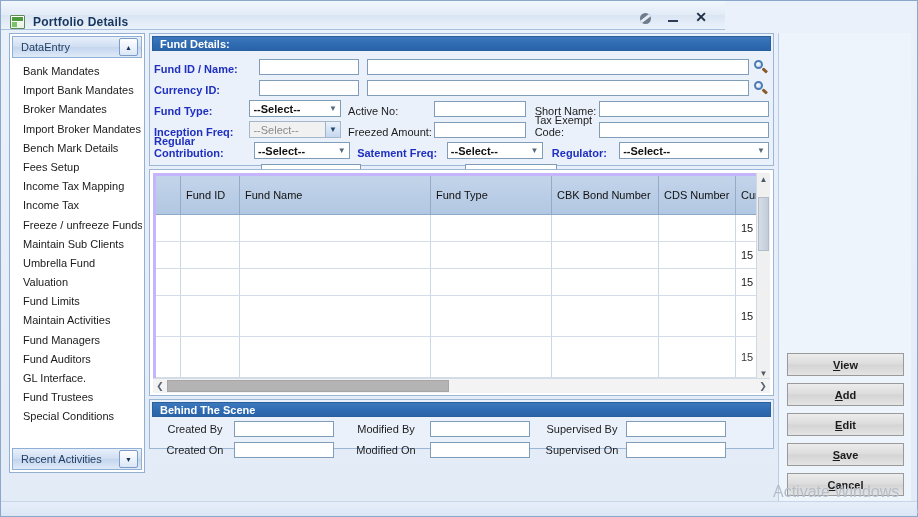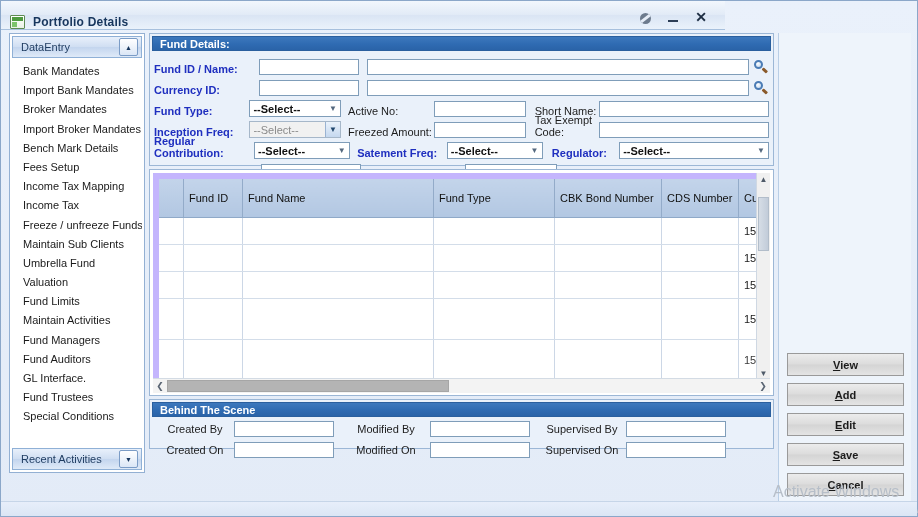--- a/index.html
+++ b/index.html
@@ -171,21 +171,21 @@
     display:inline-block;box-sizing:border-box;vertical-align:-1px;
   }
 
   
   .grid-wrap{
     position:absolute;left:0;top:136px;width:625px;height:227px;
     background:#ffffff;border:1px solid #9cb7d6;box-sizing:border-box;
   }
   .grid-inner{
     position:absolute;left:3px;top:3px;right:3px;bottom:3px;
-    border:6px solid #c4b5fd;box-sizing:border-box;overflow:hidden;background:#fff;
+    border:3px solid #c4b5fd;box-sizing:border-box;overflow:hidden;background:#fff;
   }
   table.grid{
     border-collapse:collapse;table-layout:fixed;width:612px;
     font-size:11px;color:#1a1a1a;
   }
   table.grid th{
     background:linear-gradient(180deg,#c3d4ea 0%,#b2c7e2 100%);
     border-right:1px solid #93abc9;border-bottom:1px solid #8fa9c8;
     font-weight:normal;text-align:left;
     padding:3px 5px;height:32px;vertical-align:middle;

